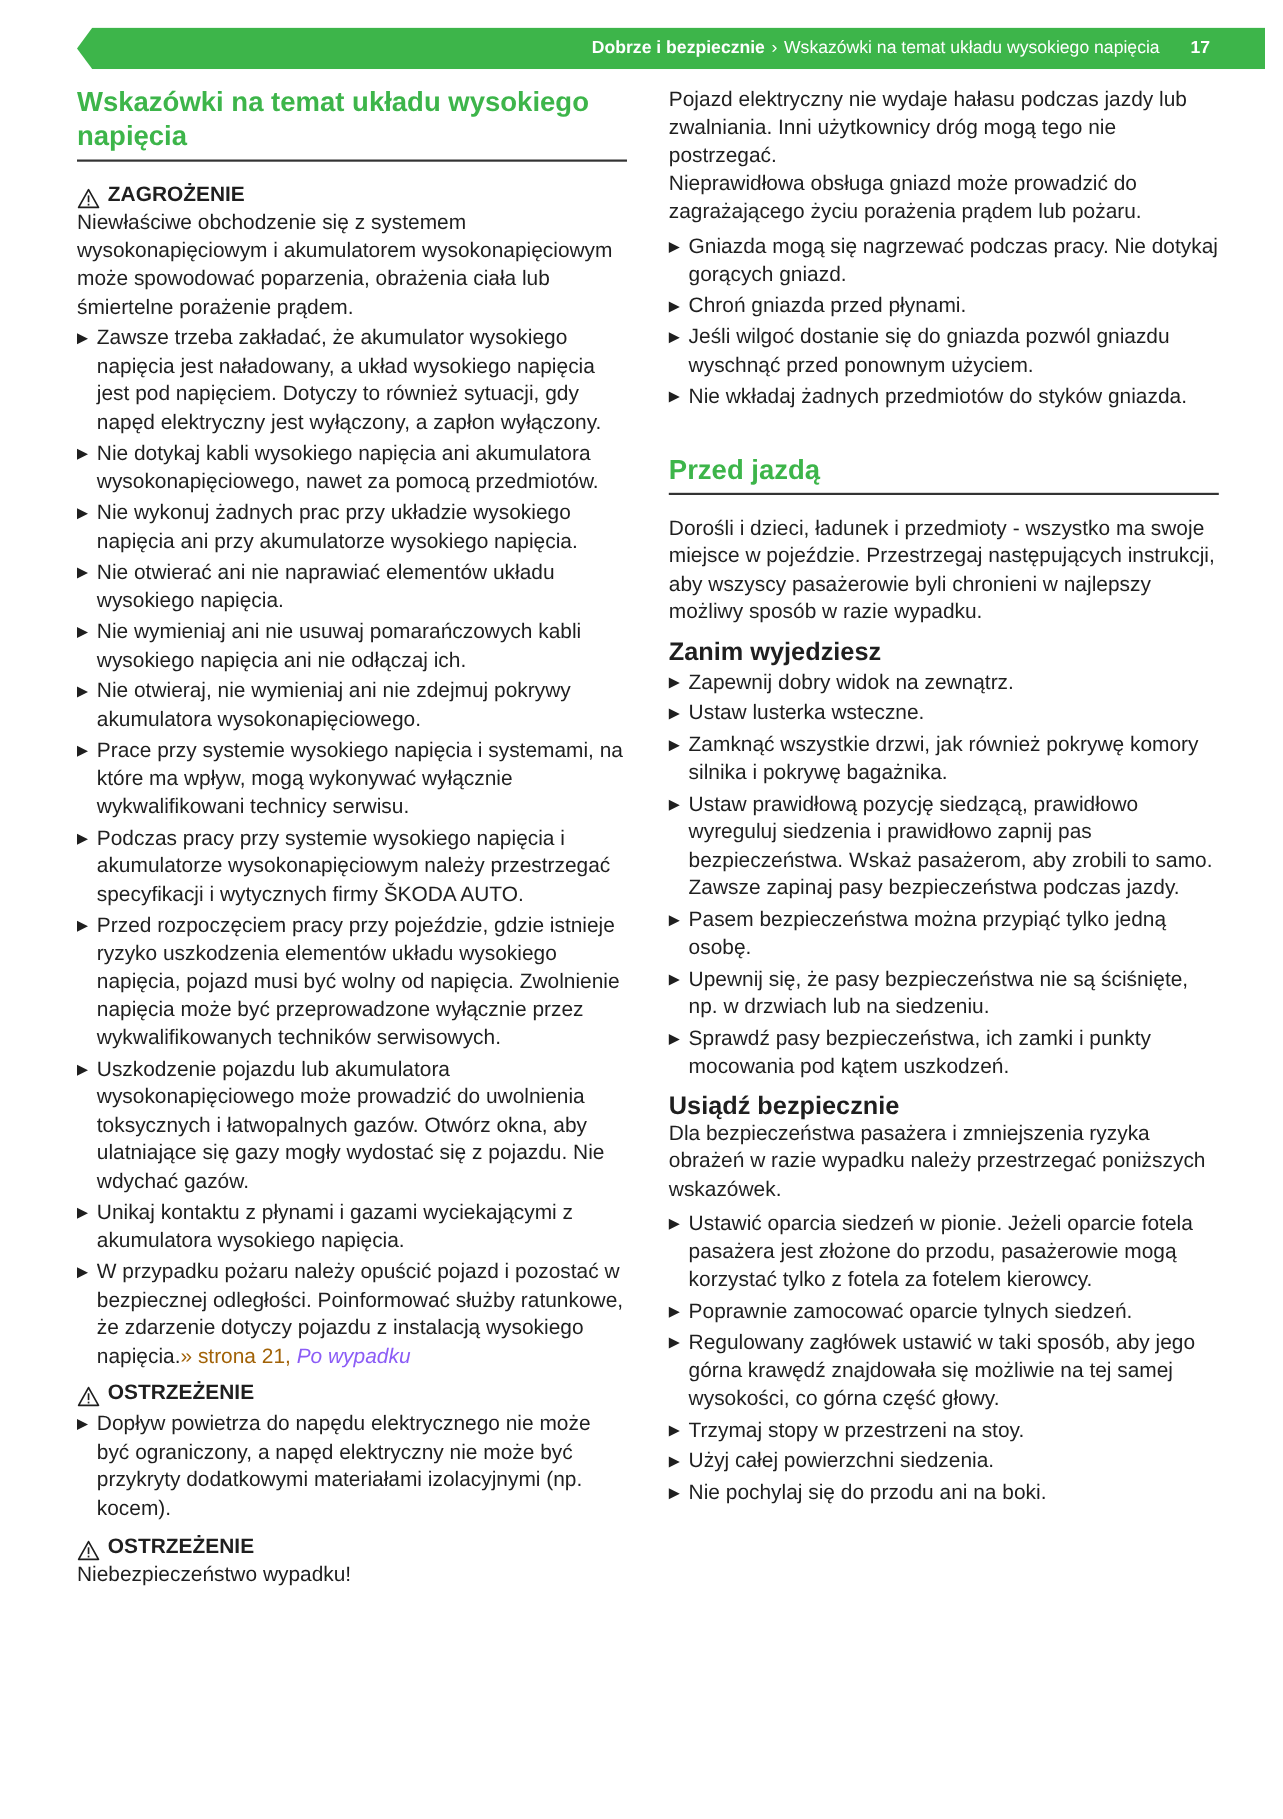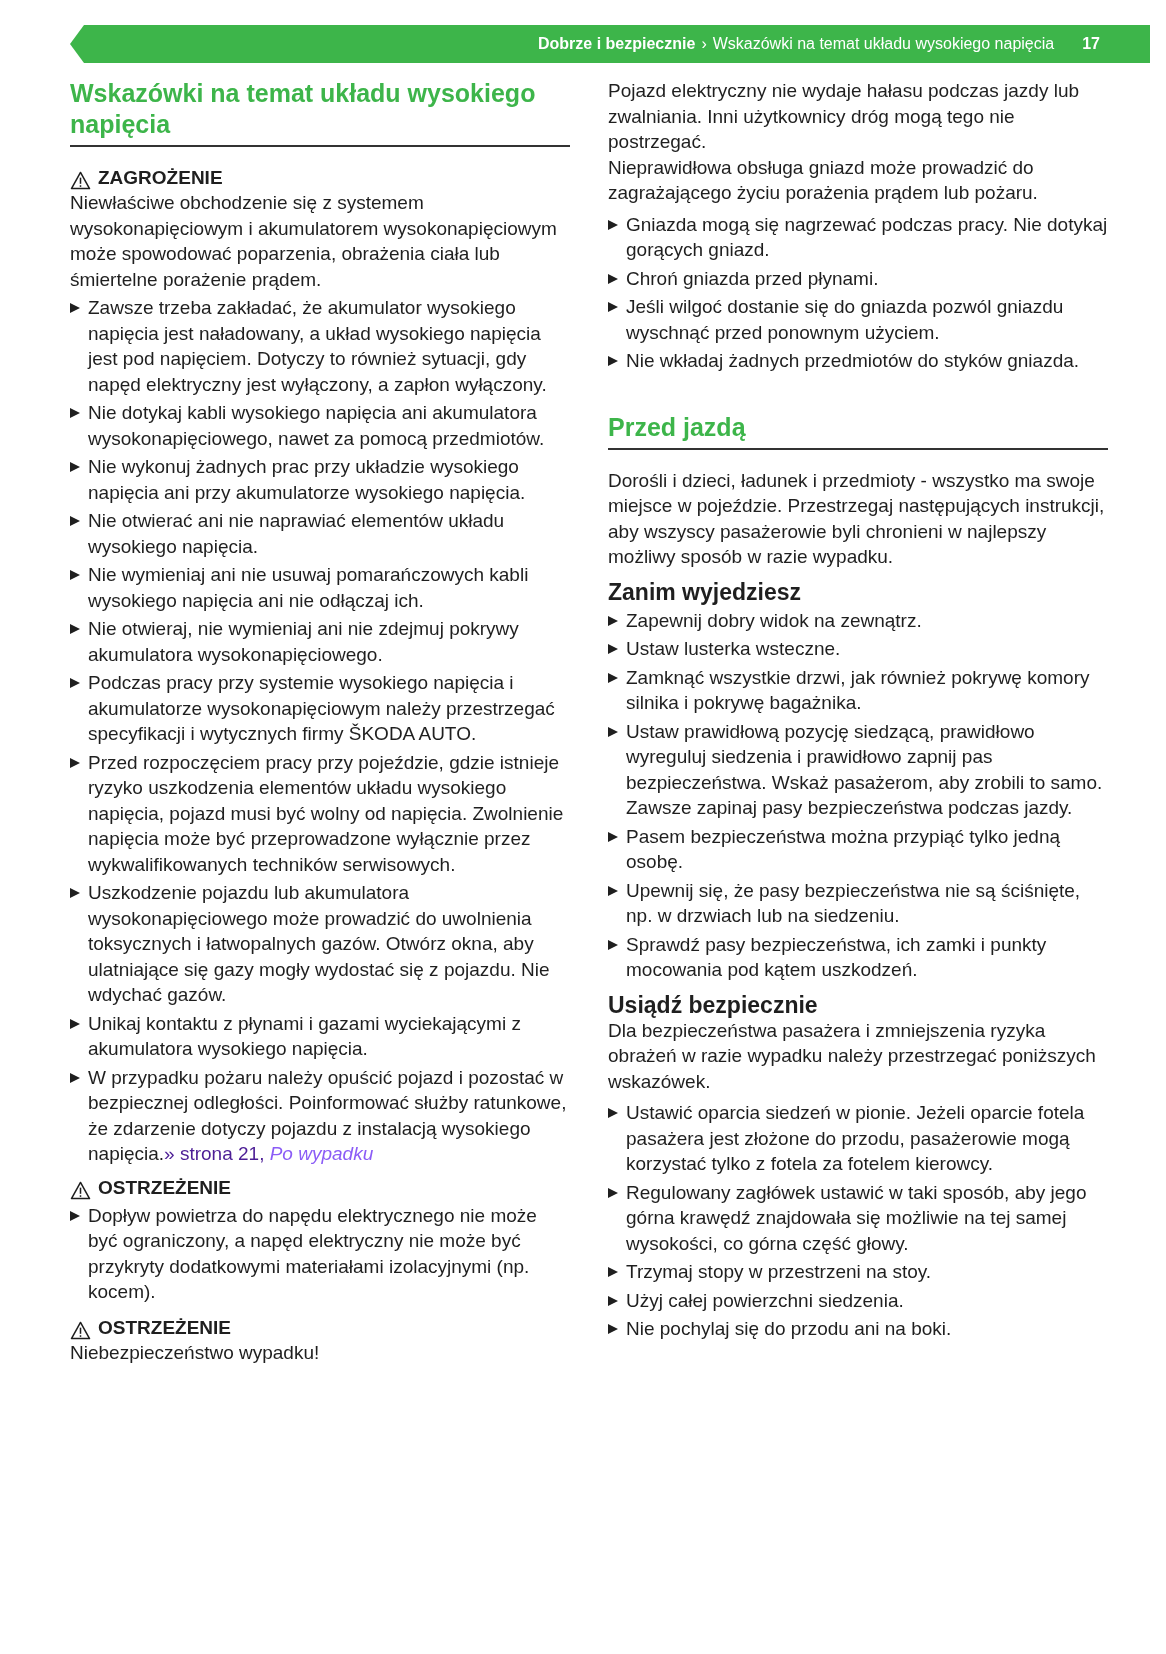--- a/index.html
+++ b/index.html
@@ -30,21 +30,21 @@
   .warn-head { font-size: 19px; line-height: 25px; font-weight: bold; display: flex; align-items: flex-end; }
   .warn-head .warn-icon { width: 21px; height: 19px; margin-right: 7px; }
   .sub-head { font-size: 23px; line-height: 25px; font-weight: bold; }
 
   ul.bullets { list-style: none; }
   ul.bullets li { position: relative; padding-left: 18px; font-size: 19px; line-height: 25.5px; margin-top: 3px; }
   ul.bullets li .tri {
     position: absolute; left: 0; top: 8px; width: 0; height: 0;
     border-top: 5.5px solid transparent; border-bottom: 5.5px solid transparent; border-left: 10px solid #1f1f1f;
   }
-  .link { color: #4c1d95; }
+  .link { color: #a16207; }
   .link-italic { color: #8b5cf6; font-style: italic; }
 </style>
 </head>
 <body>
 
 <div class="header-bar">
   <span class="crumb-bold">Dobrze i bezpiecznie</span>
   <span class="crumb-sep">›</span>
   <span>Wskazówki na temat układu wysokiego napięcia</span>
   <span class="page-num">17</span>
@@ -62,20 +62,21 @@
     <span>ZAGROŻENIE</span>
   </div>
   <p class="p">Niewłaściwe obchodzenie się z systemem wysokonapięciowym i akumulatorem wysokonapięciowym może spowodować poparzenia, obrażenia ciała lub śmiertelne porażenie prądem.</p>
   <ul class="bullets">
     <li><span class="tri"></span><span>Zawsze trzeba zakładać, że akumulator wysokiego napięcia jest naładowany, a układ wysokiego napięcia jest pod napięciem. Dotyczy to również sytuacji, gdy napęd elektryczny jest wyłączony, a zapłon wyłączony.</span></li>
     <li><span class="tri"></span><span>Nie dotykaj kabli wysokiego napięcia ani akumulatora wysokonapięciowego, nawet za pomocą przedmiotów.</span></li>
     <li><span class="tri"></span><span>Nie wykonuj żadnych prac przy układzie wysokiego napięcia ani przy akumulatorze wysokiego napięcia.</span></li>
     <li><span class="tri"></span><span>Nie otwierać ani nie naprawiać elementów układu wysokiego napięcia.</span></li>
     <li><span class="tri"></span><span>Nie wymieniaj ani nie usuwaj pomarańczowych kabli wysokiego napięcia ani nie odłączaj ich.</span></li>
     <li><span class="tri"></span><span>Nie otwieraj, nie wymieniaj ani nie zdejmuj pokrywy akumulatora wysokonapięciowego.</span></li>
+    <li><span class="tri"></span><span>Prace przy systemie wysokiego napięcia i systemami, na które ma wpływ, mogą wykonywać wyłącznie wykwalifikowani technicy serwisu.</span></li>
     <li><span class="tri"></span><span>Podczas pracy przy systemie wysokiego napięcia i akumulatorze wysokonapięciowym należy przestrzegać specyfikacji i wytycznych firmy ŠKODA AUTO.</span></li>
     <li><span class="tri"></span><span>Przed rozpoczęciem pracy przy pojeździe, gdzie istnieje ryzyko uszkodzenia elementów układu wysokiego napięcia, pojazd musi być wolny od napięcia. Zwolnienie napięcia może być przeprowadzone wyłącznie przez wykwalifikowanych techników serwisowych.</span></li>
     <li><span class="tri"></span><span>Uszkodzenie pojazdu lub akumulatora wysokonapięciowego może prowadzić do uwolnienia toksycznych i łatwopalnych gazów. Otwórz okna, aby ulatniające się gazy mogły wydostać się z pojazdu. Nie wdychać gazów.</span></li>
     <li><span class="tri"></span><span>Unikaj kontaktu z płynami i gazami wyciekającymi z akumulatora wysokiego napięcia.</span></li>
     <li><span class="tri"></span><span>W przypadku pożaru należy opuścić pojazd i pozostać w bezpiecznej odległości. Poinformować służby ratunkowe, że zdarzenie dotyczy pojazdu z instalacją wysokiego napięcia.</span><span class="link">» strona 21, </span><span class="link-italic">Po wypadku</span></li>
   </ul>
 
   <div class="warn-head" style="margin-top:8px;">
     <svg class="warn-icon" viewBox="0 0 22 20">
       <path d="M11 1.5 L20.5 18.5 L1.5 18.5 Z" fill="none" stroke="#1f1f1f" stroke-width="1.6" stroke-linejoin="round"></path>
@@ -121,18 +122,19 @@
     <li><span class="tri"></span><span>Ustaw prawidłową pozycję siedzącą, prawidłowo wyreguluj siedzenia i prawidłowo zapnij pas bezpieczeństwa. Wskaż pasażerom, aby zrobili to samo. Zawsze zapinaj pasy bezpieczeństwa podczas jazdy.</span></li>
     <li><span class="tri"></span><span>Pasem bezpieczeństwa można przypiąć tylko jedną osobę.</span></li>
     <li><span class="tri"></span><span>Upewnij się, że pasy bezpieczeństwa nie są ściśnięte, np. w drzwiach lub na siedzeniu.</span></li>
     <li><span class="tri"></span><span>Sprawdź pasy bezpieczeństwa, ich zamki i punkty mocowania pod kątem uszkodzeń.</span></li>
   </ul>
 
   <div class="sub-head" style="margin-top:10px;">Usiądź bezpiecznie</div>
   <p class="p">Dla bezpieczeństwa pasażera i zmniejszenia ryzyka obrażeń w razie wypadku należy przestrzegać poniższych wskazówek.</p>
   <ul class="bullets" style="margin-top:6px;">
     <li><span class="tri"></span><span>Ustawić oparcia siedzeń w pionie. Jeżeli oparcie fotela pasażera jest złożone do przodu, pasażerowie mogą korzystać tylko z fotela za fotelem kierowcy.</span></li>
+    <li><span class="tri"></span><span>Poprawnie zamocować oparcie tylnych siedzeń.</span></li>
     <li><span class="tri"></span><span>Regulowany zagłówek ustawić w taki sposób, aby jego górna krawędź znajdowała się możliwie na tej samej wysokości, co górna część głowy.</span></li>
     <li><span class="tri"></span><span>Trzymaj stopy w przestrzeni na stoy.</span></li>
     <li><span class="tri"></span><span>Użyj całej powierzchni siedzenia.</span></li>
     <li><span class="tri"></span><span>Nie pochylaj się do przodu ani na boki.</span></li>
   </ul>
 </div>
 
 </body></html>

